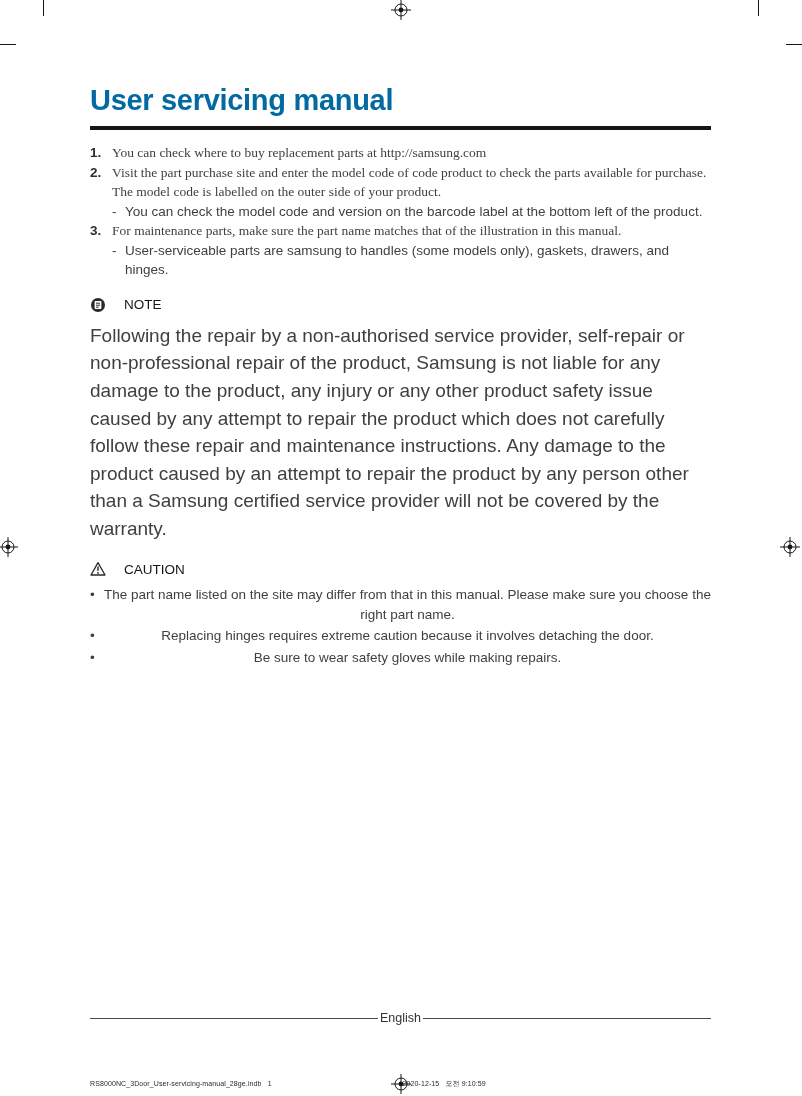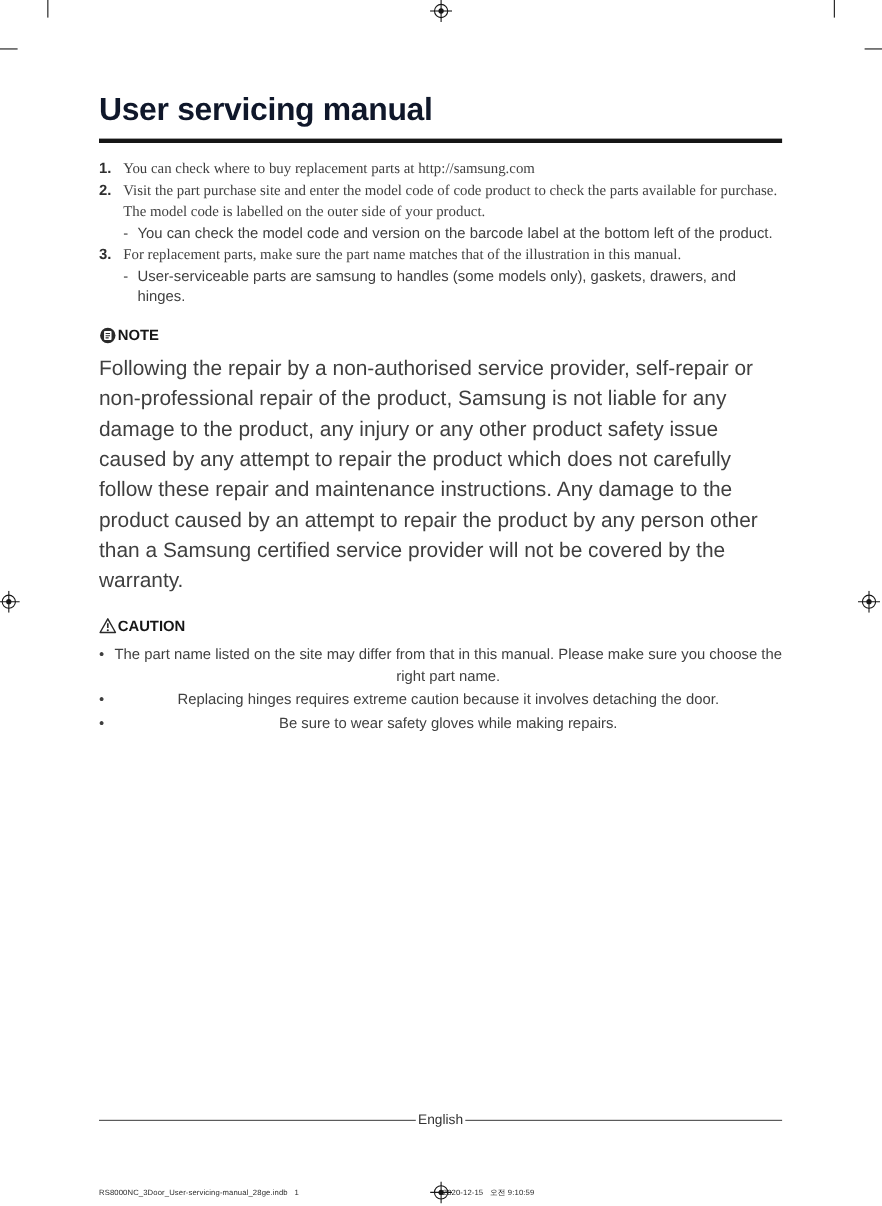--- a/index.html
+++ b/index.html
@@ -1,30 +1,30 @@
 <!DOCTYPE html>
 <html><head>
 <meta charset="utf-8">
 <style>
   html,body{margin:0;padding:0;background:#ffffff;}
   .page{
     position:relative;width:802px;height:1096px;background:#fff;
     font-family:"Liberation Sans",sans-serif;color:#3f3f3f;overflow:hidden;
   }
   .content{position:absolute;left:90px;top:84px;width:621px;}
-  .title{font-size:29px;font-weight:700;color:#0f172a;margin:0;letter-spacing:-0.3px;}
+  .title{font-size:29px;font-weight:700;color:#0369a1;margin:0;letter-spacing:-0.3px;}
   .title-rule{height:4px;background:#161616;margin-top:9px;}
   .steps{margin-top:13px;font-size:13.5px;line-height:1.45;}
   .step{display:flex;}
   .step-num{flex:0 0 22px;font-weight:700;color:#2e2e2e;}
   .step-text{flex:1;font-family:Liberation Serif, serif;}
   .substep{display:flex;margin-left:22px;}
   .sub-dash{flex:0 0 13px;}
   .sub-text{flex:1;}
-  .section-head{display:flex;align-items:center;gap:1px;margin-top:17px;font-size:13.5px;font-weight:700;color:#161616;}
+  .section-head{display:flex;align-items:center;gap:18px;margin-top:17px;font-size:13.5px;font-weight:400;color:#161616;}
   .section-head .icon{display:inline-flex;width:16px;height:16px;}
   .note-body{font-size:19px;line-height:1.45;margin-top:9px;}
   .bullets{margin-top:8px;font-size:13.5px;line-height:1.45;}
   .bullet{display:flex;margin-bottom:2px;}
   .bullet-marker{flex:0 0 14px;}
   .bullet-text{flex:1;text-align:center;}
   .footer{position:absolute;left:90px;top:1011px;width:621px;display:flex;align-items:center;gap:2px;font-size:12.5px;color:#333;}
   .footer .rule{flex:1;height:1px;background:#4a4a4a;}
   .print-info{position:absolute;left:90px;top:1079px;font-size:7px;color:#2a2a2a;white-space:pre;letter-spacing:0.1px;}
   .regmark{position:absolute;width:20px;height:20px;}
@@ -83,21 +83,21 @@
         <span class="step-num">2.</span>
         <span class="step-text">Visit the part purchase site and enter the model code of code product to check the parts available for purchase. The model code is labelled on the outer side of your product.</span>
       </div>
       <div class="substep">
         <span class="sub-dash">-</span>
         <span class="sub-text">You can check the model code and version on the barcode label at the bottom left of the product.</span>
       </div>
 
       <div class="step">
         <span class="step-num">3.</span>
-        <span class="step-text">For replacement parts, make sure the part name matches that of the illustration in this manual.</span>
+        <span class="step-text">For maintenance parts, make sure the part name matches that of the illustration in this manual.</span>
       </div>
       <div class="substep">
         <span class="sub-dash">-</span>
         <span class="sub-text">User-serviceable parts are samsung to handles (some models only), gaskets, drawers, and hinges.</span>
       </div>
 
     </div>
 
     <div class="section-head">
       <span class="icon">

